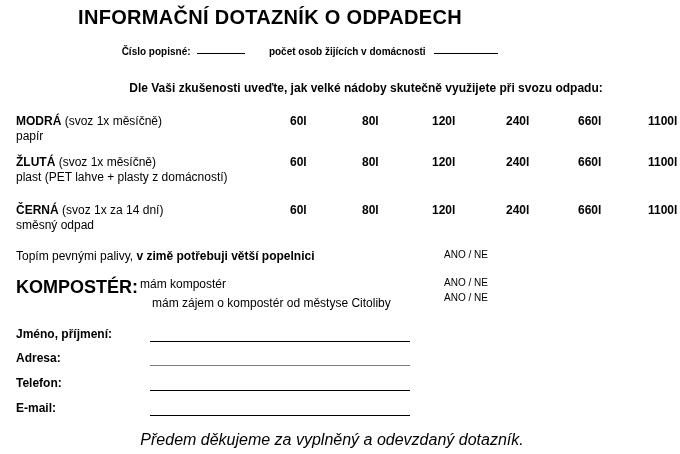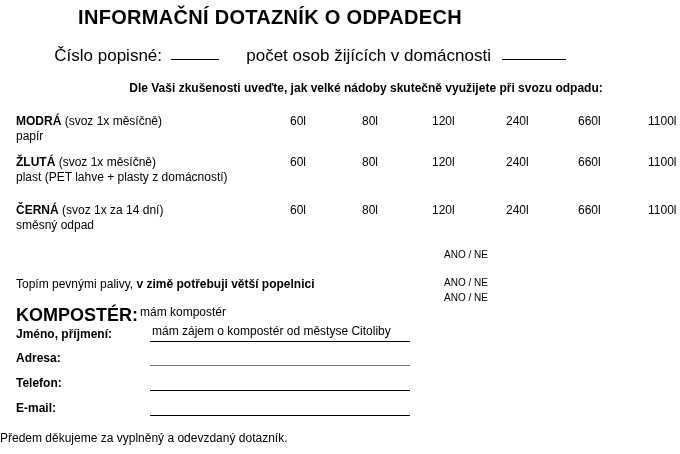--- a/index.html
+++ b/index.html
@@ -33,22 +33,22 @@
     white-space: nowrap;
   }
 
   
   .header-line {
     position: absolute;
     left: 0;
     top: 46px;
     width: 620px;
     text-align: center;
-    font-size: 17px;
-    font-weight: normal;
+    font-size: 10px;
+    font-weight: bold;
     white-space: nowrap;
   }
   .header-line .blank-sm {
     display: inline-block;
     width: 48px;
     border-bottom: 1.4px solid #000;
     vertical-align: 1px;
     margin: 0 4px;
   }
   .header-line .blank-lg {
@@ -104,31 +104,30 @@
     position: absolute;
     left: 0;
     top: 15px;
     white-space: nowrap;
   }
 
   .vol-cell {
     position: absolute;
     top: 0;
     font-size: 12px;
-    font-weight: normal;
+    font-weight: bold;
     white-space: nowrap;
     text-align: right;
   }
 
   
   .qline {
     position: absolute;
     font-size: 12px;
     white-space: nowrap;
-    margin-top: 28px;
   }
   .heating {
     left: 16px;
     top: 249px;
   }
   .heating .reg { font-weight: normal; }
   .heating .bold { font-weight: bold; }
 
   .komp-title {
     left: 16px;
@@ -188,24 +187,25 @@
   .contact-rule.faint {
     border-bottom-color: #7a7a7a;
   }
 
   
   .footer {
     position: absolute;
     left: 0;
     top: 431px;
     width: 664px;
-    text-align: left;
-    font-size: 12px;
-    font-weight: normal;
-    white-space: nowrap;
+    text-align: center;
+    font-size: 16px;
+    font-weight: normal;
+    white-space: nowrap;
+    font-style: italic;
   }
 </style>
 </head>
 <body>
 
 <div class="page">
 
   <div class="doc-title">INFORMAČNÍ DOTAZNÍK O ODPADECH</div>
 
   <div class="header-line">

